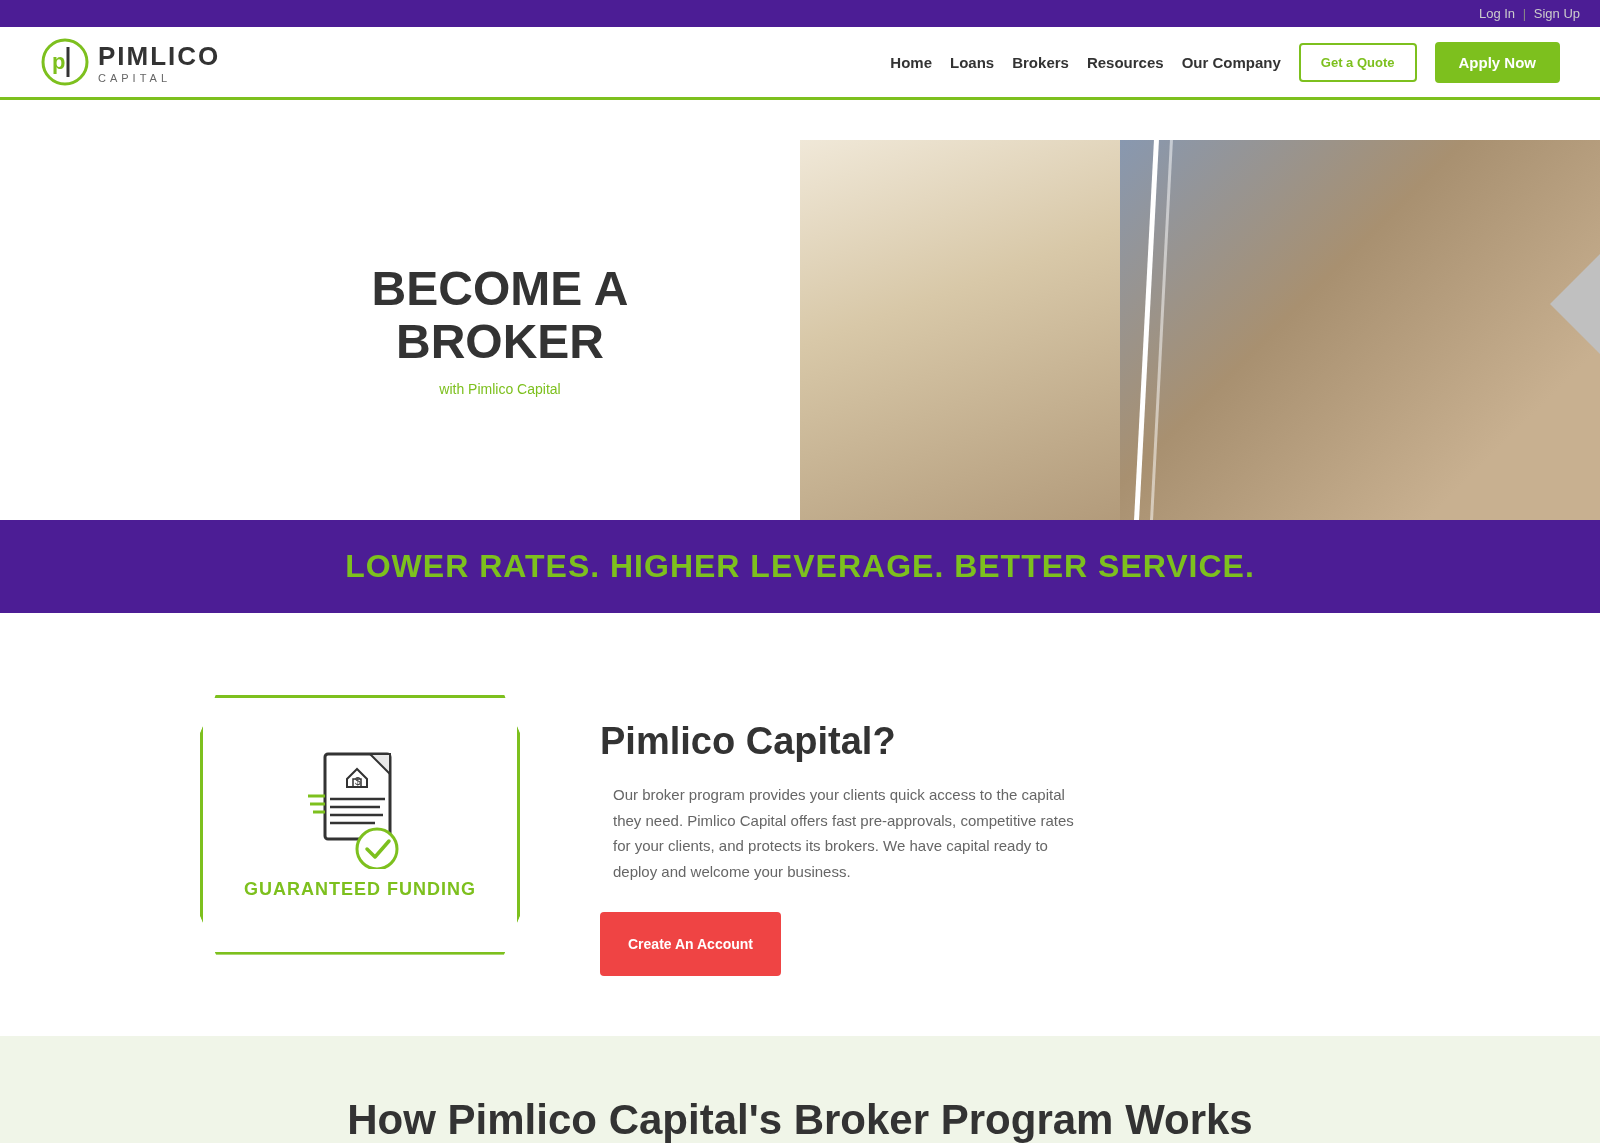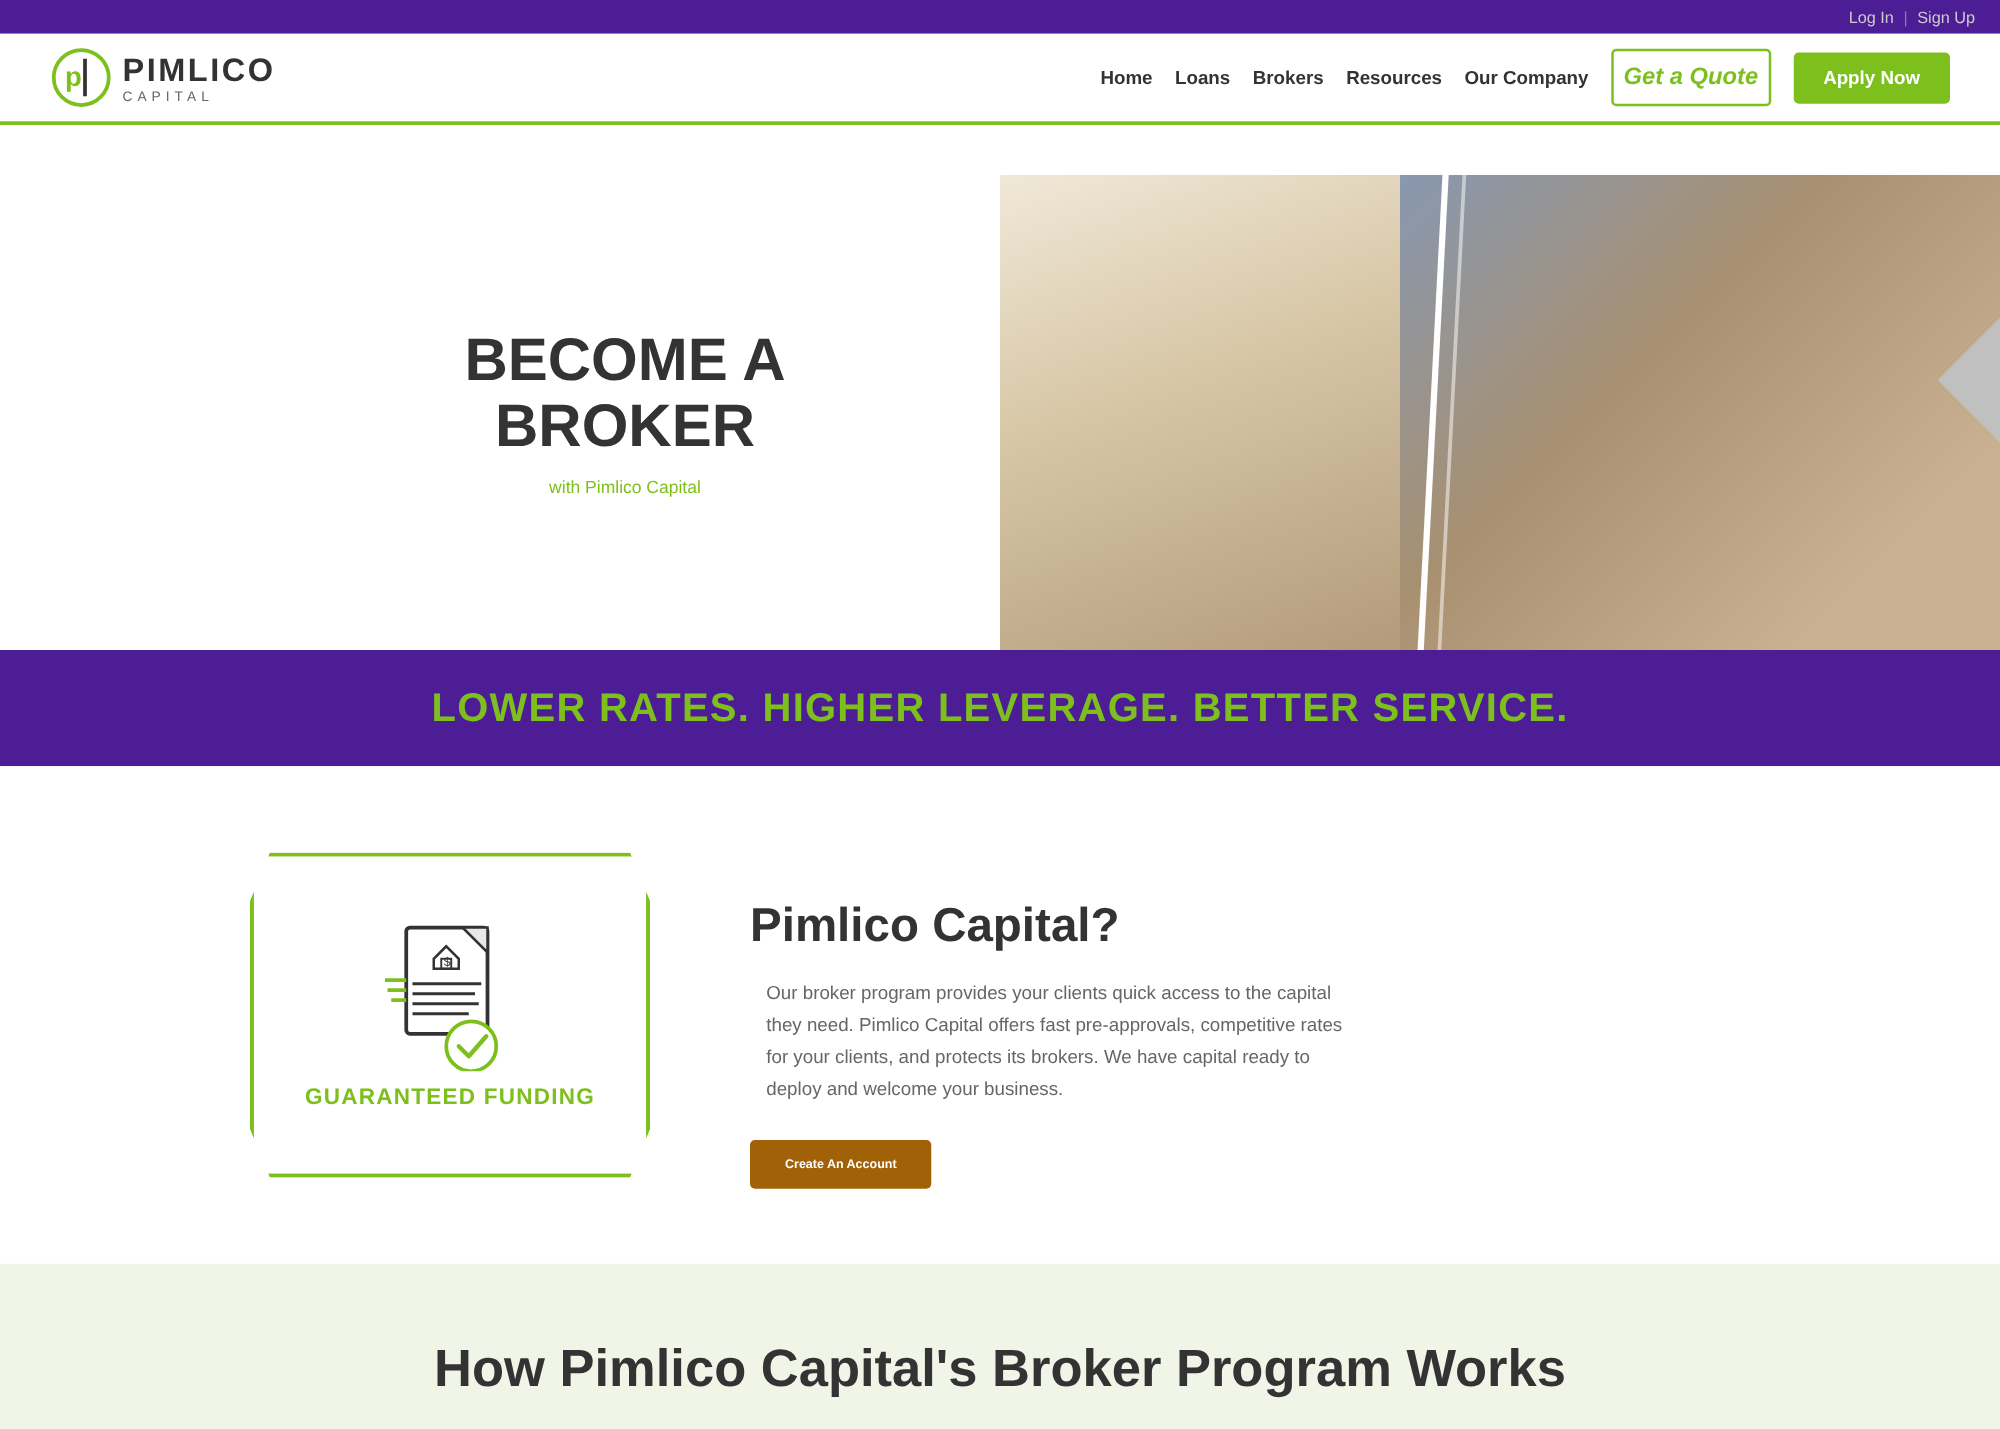--- a/index.html
+++ b/index.html
@@ -57,26 +57,25 @@
     nav a {
       text-decoration: none;
       color: #333;
       font-size: 15px;
       font-weight: 600;
     }
     .btn-quote {
       background: #fff;
       border: 2px solid #7dc01e;
       color: #7dc01e;
-      padding: 10px 8px;
+      padding: 10px 20px;
       border-radius: 4px;
       font-weight: 700;
-      font-size: 19px;
+      font-size: 13px;
       cursor: pointer;
-      font-style: italic;
     }
     .btn-apply {
       background: #7dc01e;
       border: 2px solid #7dc01e;
       color: #fff;
       padding: 10px 22px;
       border-radius: 4px;
       font-weight: 700;
       font-size: 15px;
       cursor: pointer;
@@ -183,27 +182,27 @@
     }
     .why-content p {
       font-size: 15px;
       color: #666;
       line-height: 1.7;
       max-width: 480px;
       margin-bottom: 28px;
       margin-left: 13px;
     }
     .btn-create {
-      background: #a16207;
+      background: #ef4444;
       border: none;
       color: #fff;
-      padding: 14px 28px;
+      padding: 24px 28px;
       border-radius: 4px;
       font-weight: 700;
-      font-size: 10px;
+      font-size: 14px;
       cursor: pointer;
     }
 
     
     .how-section {
       background: #f0f5e8;
       padding: 60px 200px 80px;
     }
     .how-section h2 {
       font-size: 42px;

